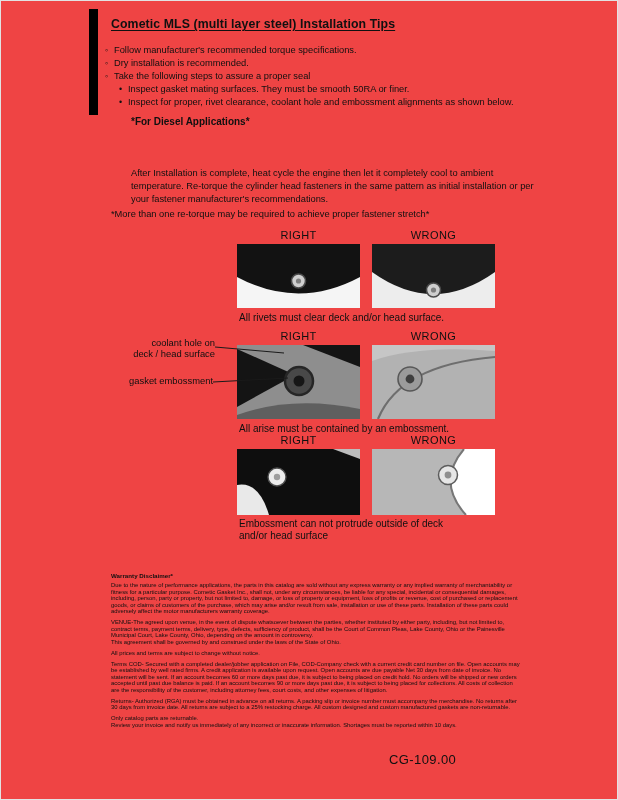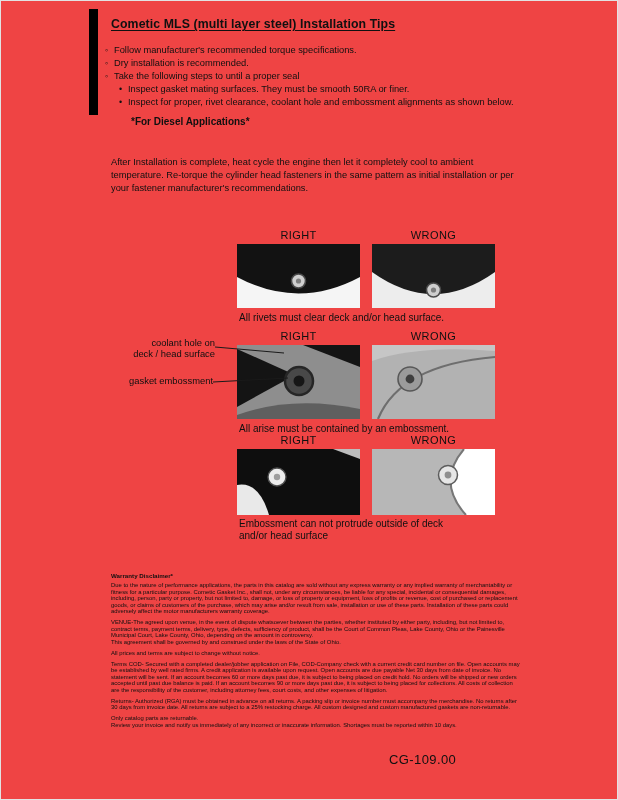--- a/index.html
+++ b/index.html
@@ -16,21 +16,21 @@
   .tips { left:104px; top:43px; width:440px; font-size:9.3px; line-height:13px; }
   .tip { display:flex; }
   .tip .mk { width:9px; flex:0 0 9px; text-align:left; font-size:9px; }
   .tip.sub { margin-left:14px; }
   .tip.sub .mk { width:9px; }
 
   .h-bold { font-weight:bold; font-size:10px;margin-left:20px; }
   .diesel-heading { left:110px; top:115px; width:300px; }
   .body-para { font-size:9.3px; line-height:13px; width:412px; left:110px; }
   .p1 { top:133px; }
-  .p2 { top:155px; }
+  .p2 { top:166px;margin-left:20px; }
   .note { top:207px; }
 
   .dg-label { width:123px; text-align:center; font-size:11px; letter-spacing:0.4px; }
   .col-l { left:236px; } .col-r { left:371px; }
   .dg-img { display:block; }
   .dg-caption { left:238px; font-size:10px; line-height:11.5px; white-space:pre-line; }
 
   .ann { font-size:9.4px; line-height:10.5px; text-align:right; white-space:pre-line; }
   .ann-coolant { left:124px; top:337px; width:90px; }
   .ann-emboss  { left:118px; top:375px; width:94px; }
@@ -55,34 +55,35 @@
     <div class="tip">
       <span class="mk">◦</span>
       <span>Follow manufacturer's recommended torque specifications.</span>
     </div>
     <div class="tip">
       <span class="mk">◦</span>
       <span>Dry installation is recommended.</span>
     </div>
     <div class="tip">
       <span class="mk">◦</span>
-      <span>Take the following steps to until a proper seal</span>
+      <span>Take the following steps to assure a proper seal</span>
     </div>
     <div class="tip sub">
       <span class="mk">•</span>
       <span>Inspect gasket mating surfaces.  They must be smooth 50RA or finer.</span>
     </div>
     <div class="tip sub">
       <span class="mk">•</span>
       <span>Inspect for proper, rivet clearance, coolant hole and embossment alignments as shown below.</span>
     </div>
   </div>
 
   <div class="abs h-bold diesel-heading">*For Diesel Applications*</div>
   <div class="abs body-para p2">After Installation is complete, heat cycle the engine then let it completely cool to ambient temperature. Re-torque the cylinder head fasteners in the same pattern as initial installation or per your fastener manufacturer's recommendations.</div>
+  <div class="abs body-para note">*More than one re-torque may be required to achieve proper fastener stretch*</div>
 
   <div class="abs dg-label col-l" style="top:228px">RIGHT</div>
   <div class="abs dg-label col-r" style="top:228px">WRONG</div>
 
   <svg class="abs dg-img col-l" style="top:243px" width="123" height="64" viewBox="0 0 123 64">
     <rect width="123" height="64" fill="#121212"></rect>
     <path d="M0 64 L0 33 Q61.5 66 123 33 L123 64 Z" fill="#f5f5f5"></path>
     <circle cx="61.5" cy="37" r="7" fill="#cfcfcf" stroke="#4a4a4a" stroke-width="1.6"></circle>
     <circle cx="61.5" cy="37" r="2.6" fill="#7e7e7e"></circle>
   </svg>

